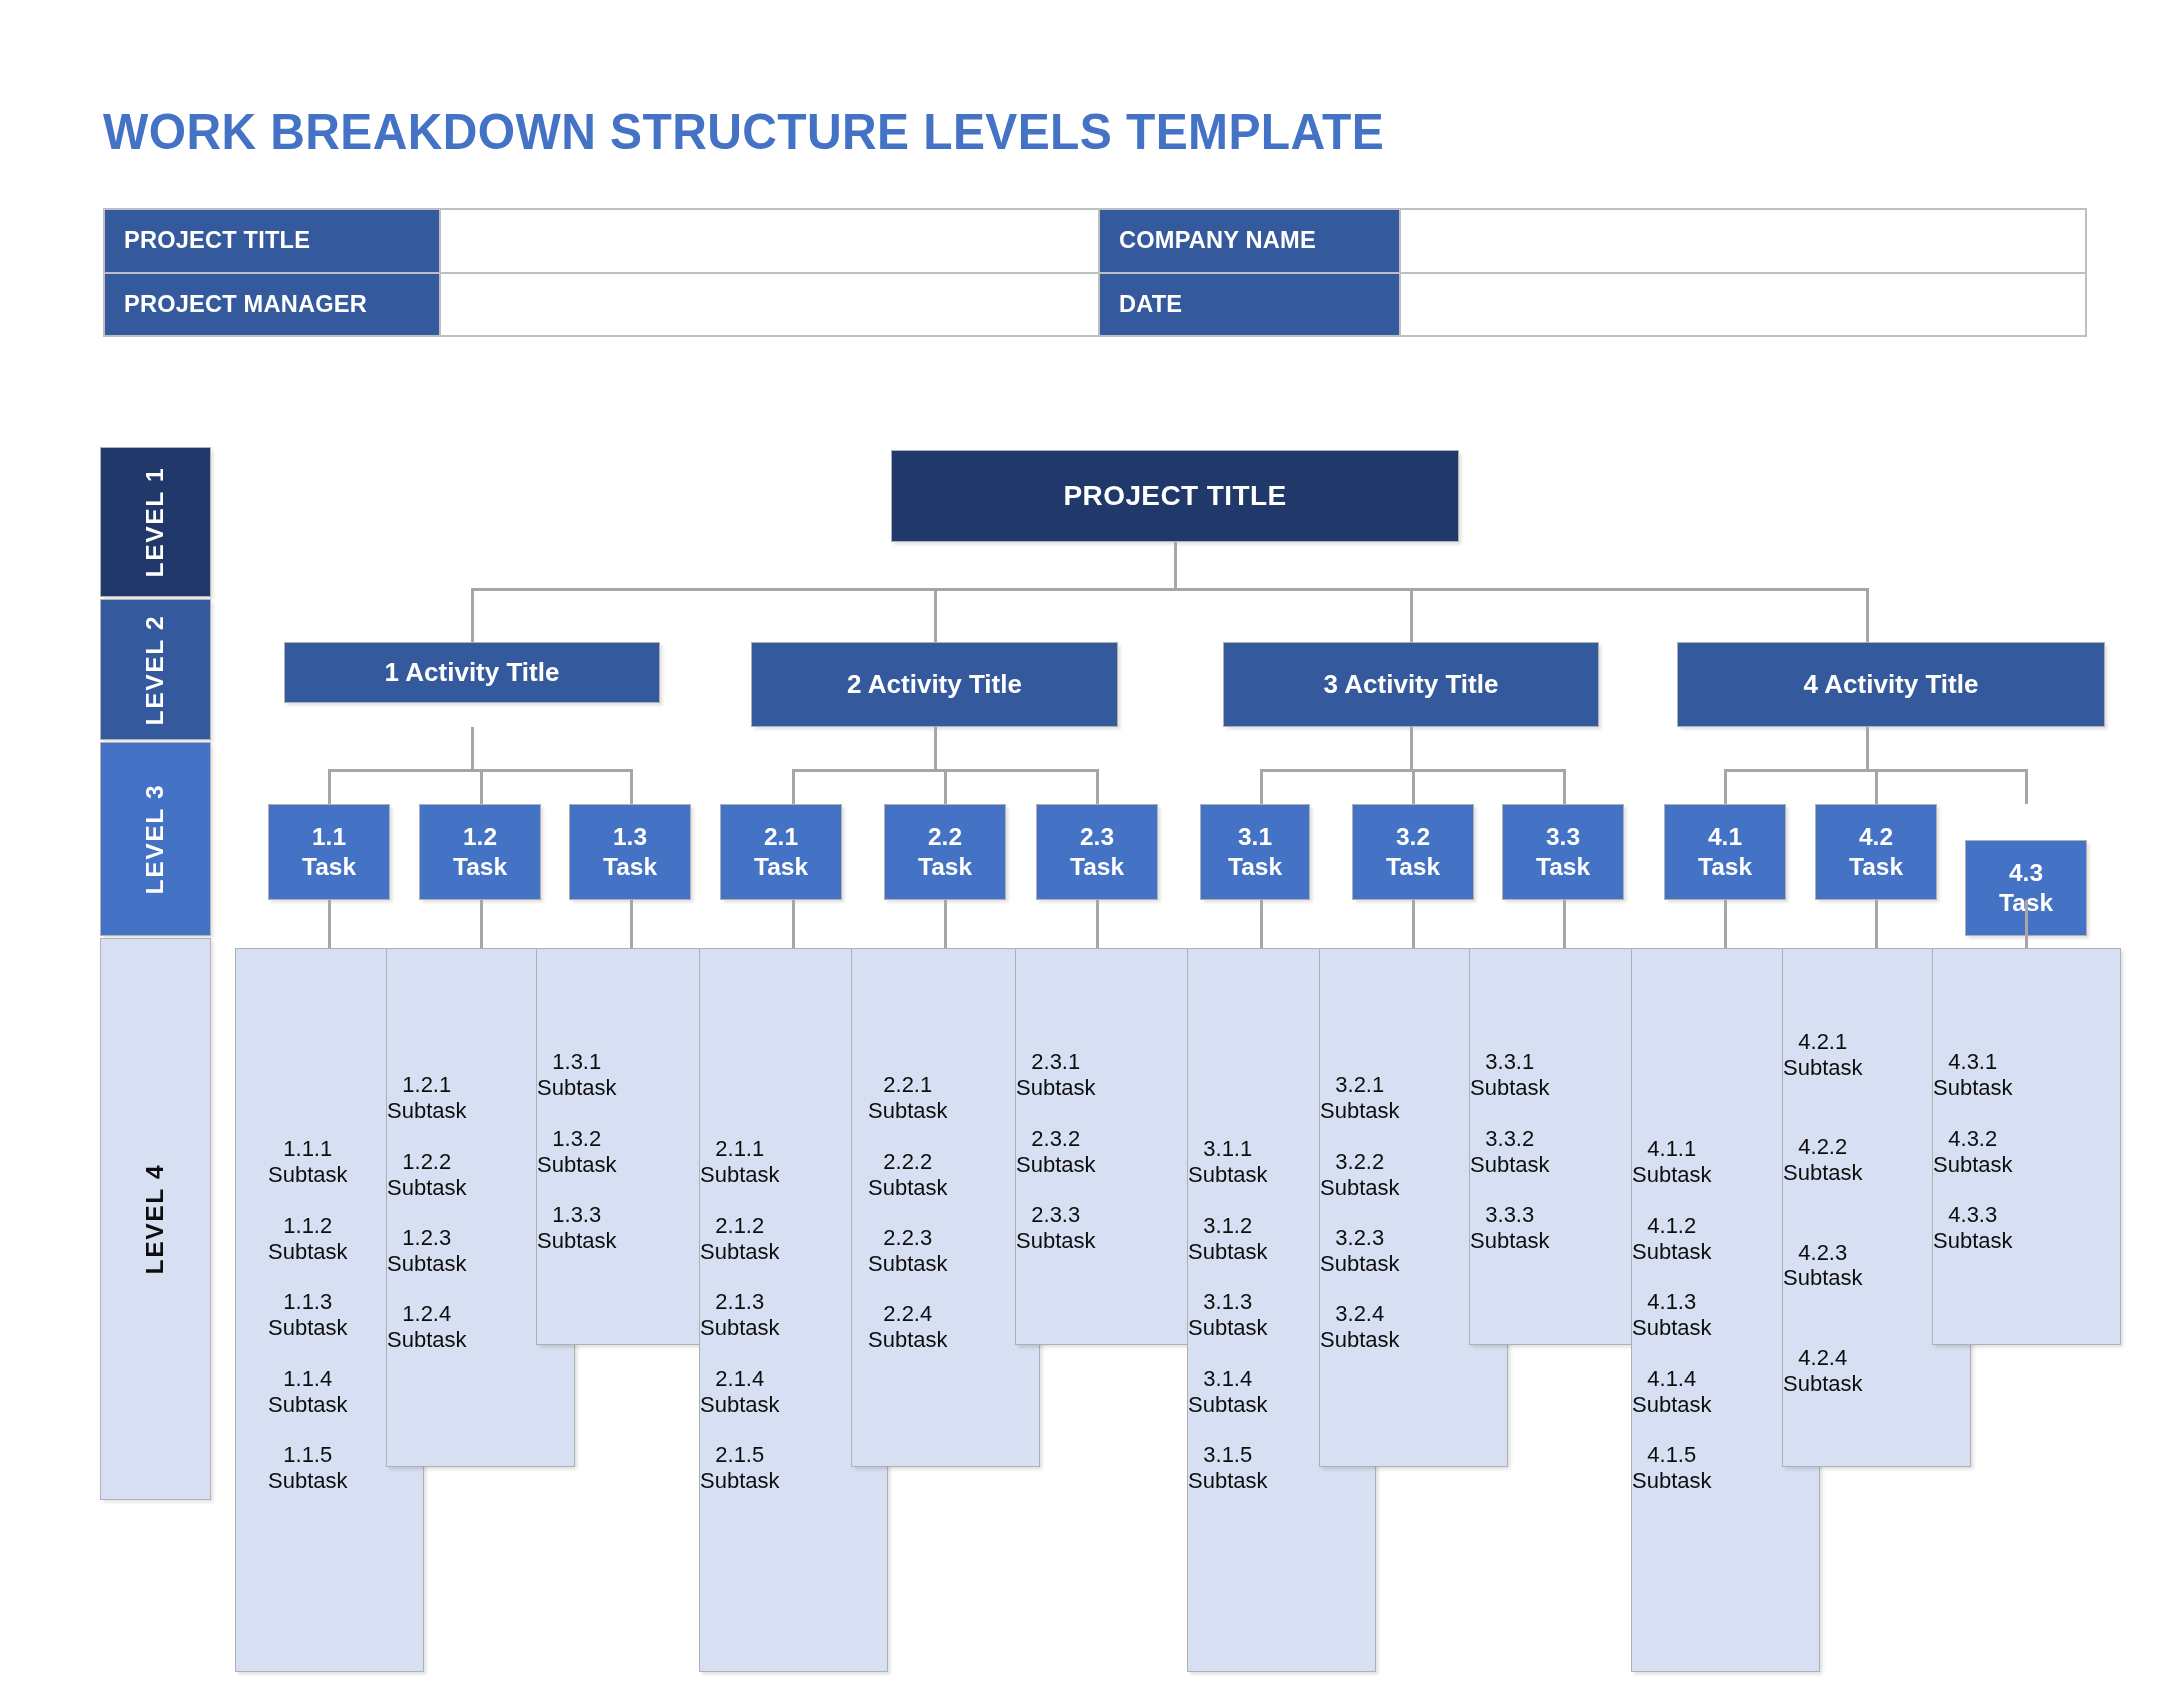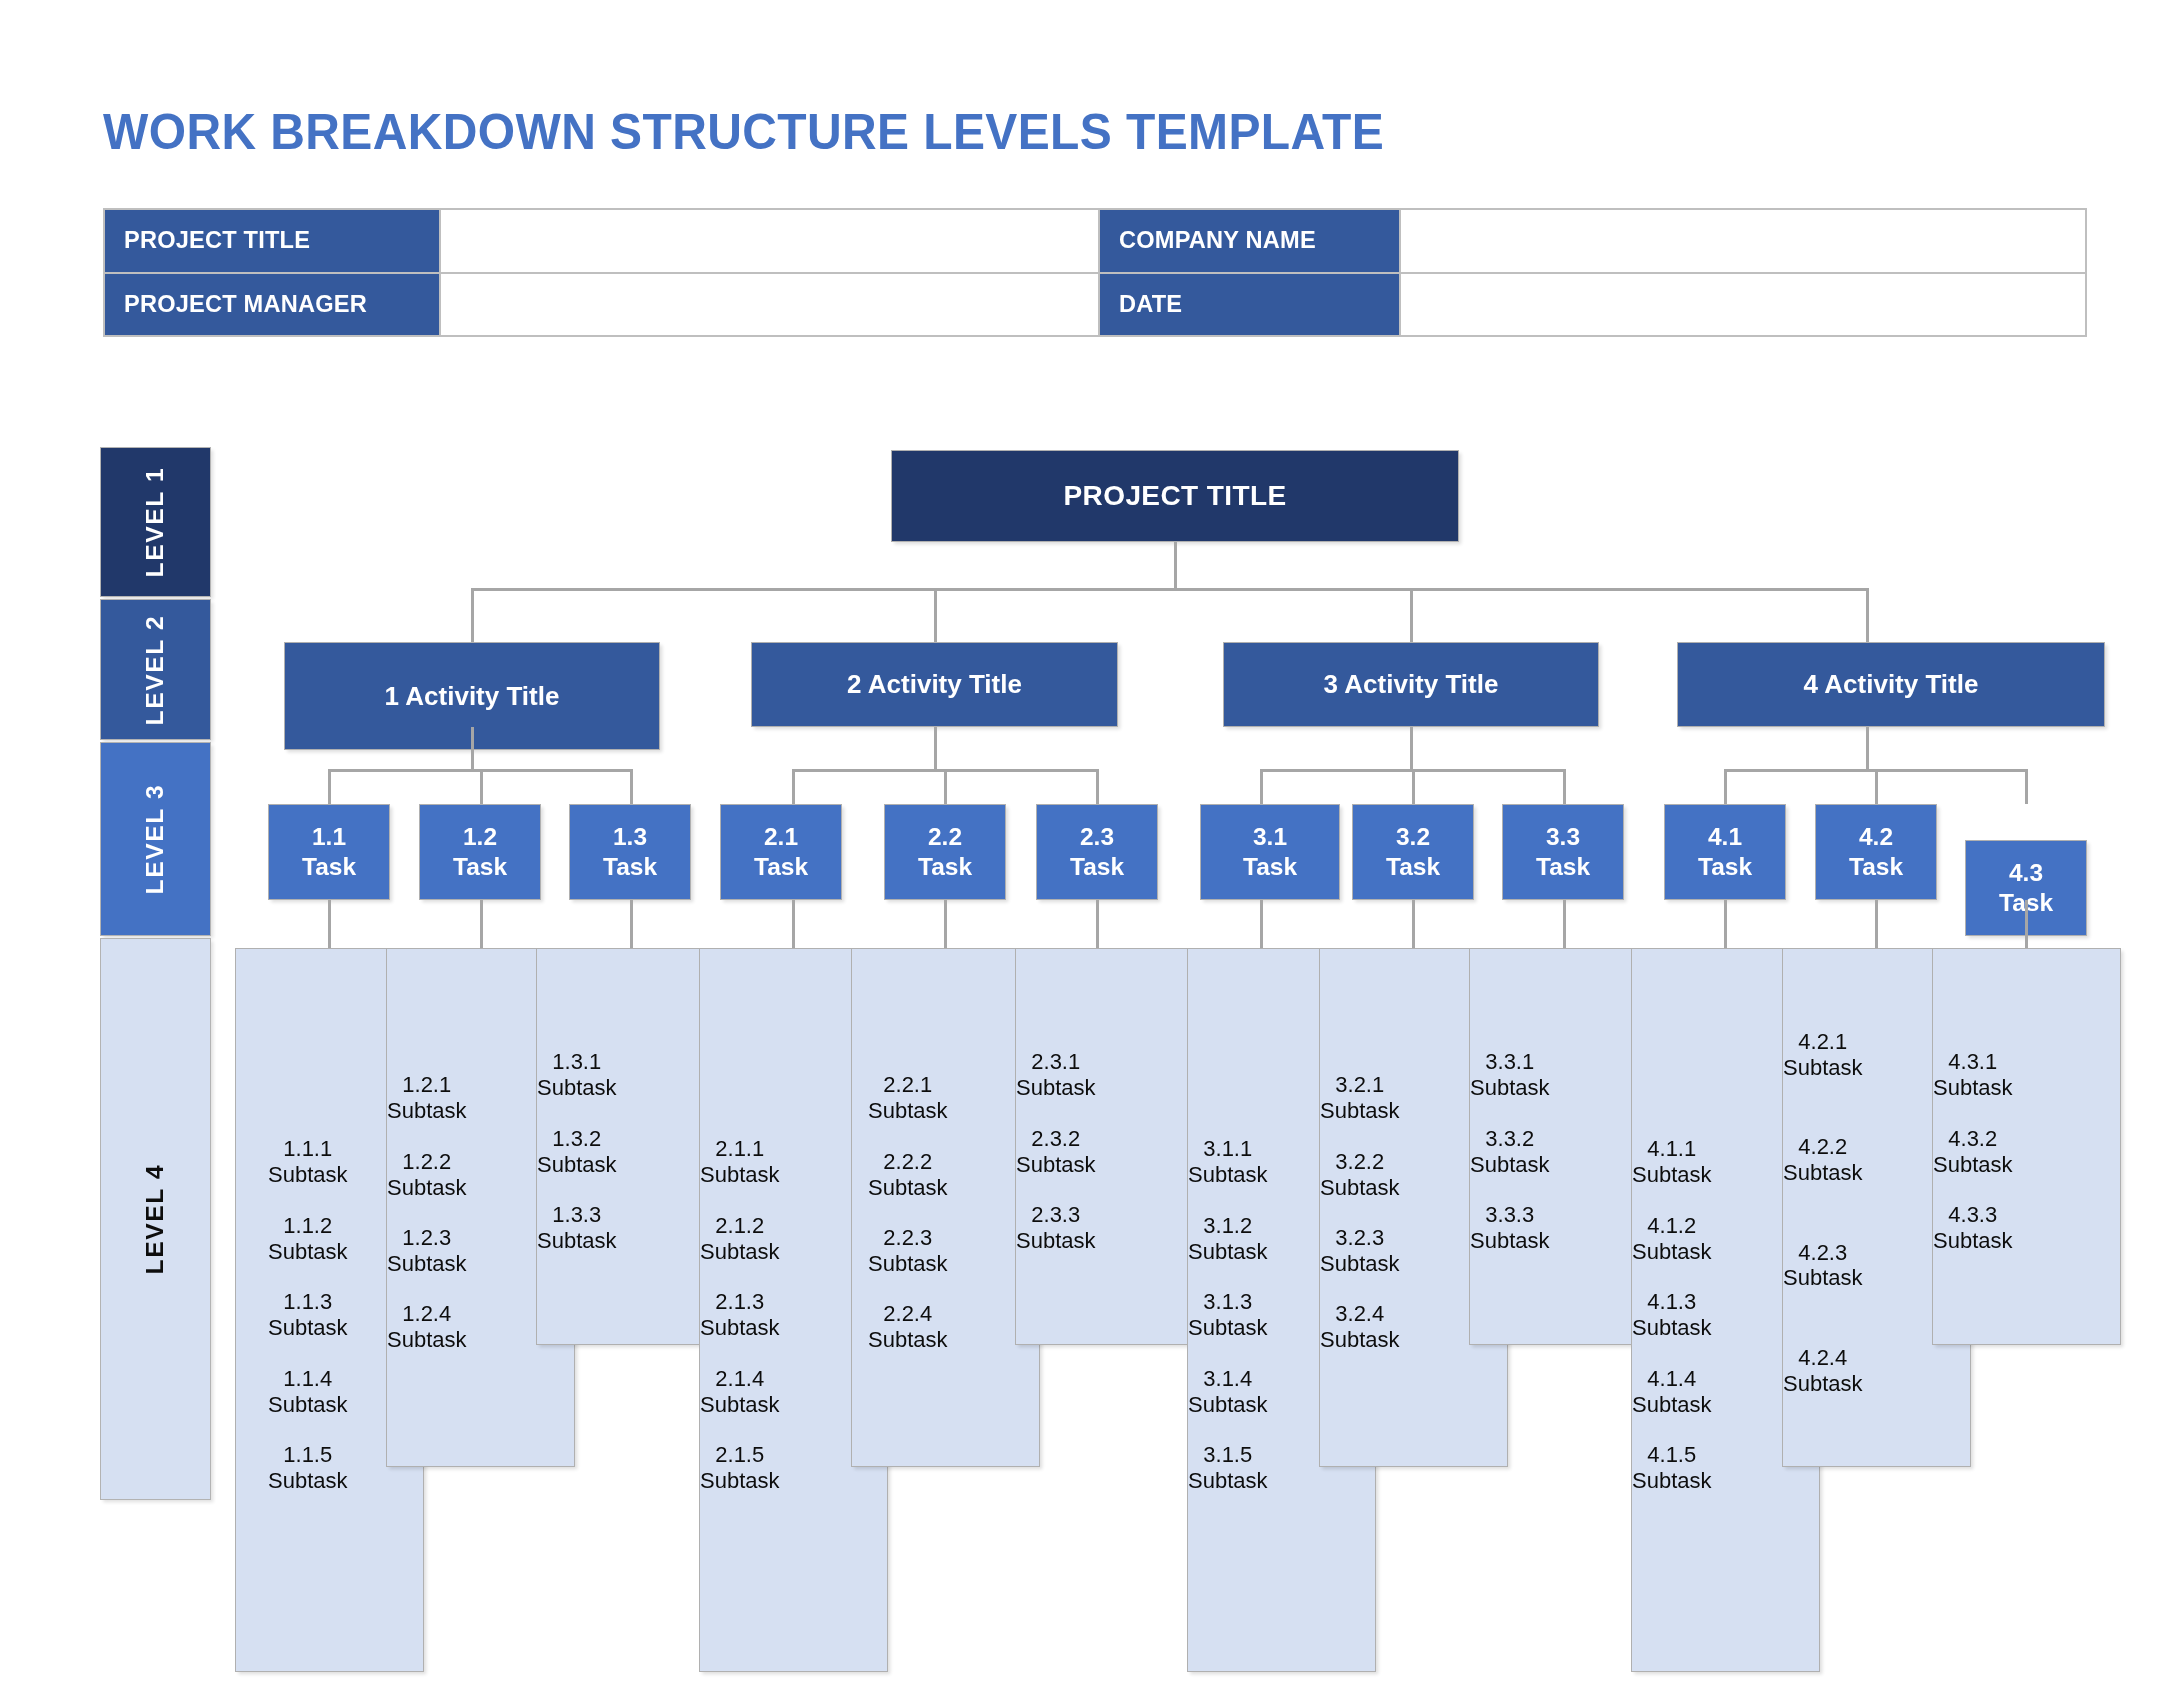--- a/index.html
+++ b/index.html
@@ -153,21 +153,21 @@
 </div>
 <div class="level-band" id="band-4">
   <span>LEVEL 4</span>
 </div>
 
 <div id="diagram">
     <div class="node node-root" style="left: 891px; top: 450px; width: 568px; height: 92px;">PROJECT TITLE</div>
     <div class="vline" style="left: 1174px; top: 542px; height: 46px;"></div>
     <div class="hline" style="left: 471px; top: 588px; width: 1398px;"></div>
     <div class="vline" style="left: 471px; top: 588px; height: 54px;"></div>
-    <div class="node node-activity" style="left: 284px; top: 642px; width: 376px; height: 108px;">1 Activity Title</div>
+    <div class="node node-activity" style="left: 284px; top: 642px; width: 376px; height: 61px;">1 Activity Title</div>
     <div class="vline" style="left: 471px; top: 727px; height: 42px;"></div>
     <div class="hline" style="left: 328px; top: 769px; width: 304px;"></div>
     <div class="vline" style="left: 328px; top: 769px; height: 35px;"></div>
     <div class="node node-task" style="left: 268px; top: 804px; width: 122px; height: 96px;">
       <div>
         <div>1.1</div>
         <div>Task</div>
       </div>
     </div>
     <div class="vline" style="left: 328px; top: 900px; height: 48px;"></div>
@@ -321,21 +321,21 @@
       <div class="sub-entry">
         <div>2.3.3</div>
         <div>Subtask</div>
       </div>
     </div>
     <div class="vline" style="left: 1410px; top: 588px; height: 54px;"></div>
     <div class="node node-activity" style="left: 1223px; top: 642px; width: 376px; height: 85px;">3 Activity Title</div>
     <div class="vline" style="left: 1410px; top: 727px; height: 42px;"></div>
     <div class="hline" style="left: 1260px; top: 769px; width: 305px;"></div>
     <div class="vline" style="left: 1260px; top: 769px; height: 35px;"></div>
-    <div class="node node-task" style="left: 1200px; top: 804px; width: 140px; height: 96px;">
+    <div class="node node-task" style="left: 1200px; top: 804px; width: 110px; height: 96px;">
       <div>
         <div>3.1</div>
         <div>Task</div>
       </div>
     </div>
     <div class="vline" style="left: 1260px; top: 900px; height: 48px;"></div>
     <div class="node node-subtasks" style="left: 1167px; top: 948px; width: 189px; height: 724px; flex-direction: column; margin-left: 20px;">
       <div class="sub-entry">
         <div>3.1.1</div>
         <div>Subtask</div>

